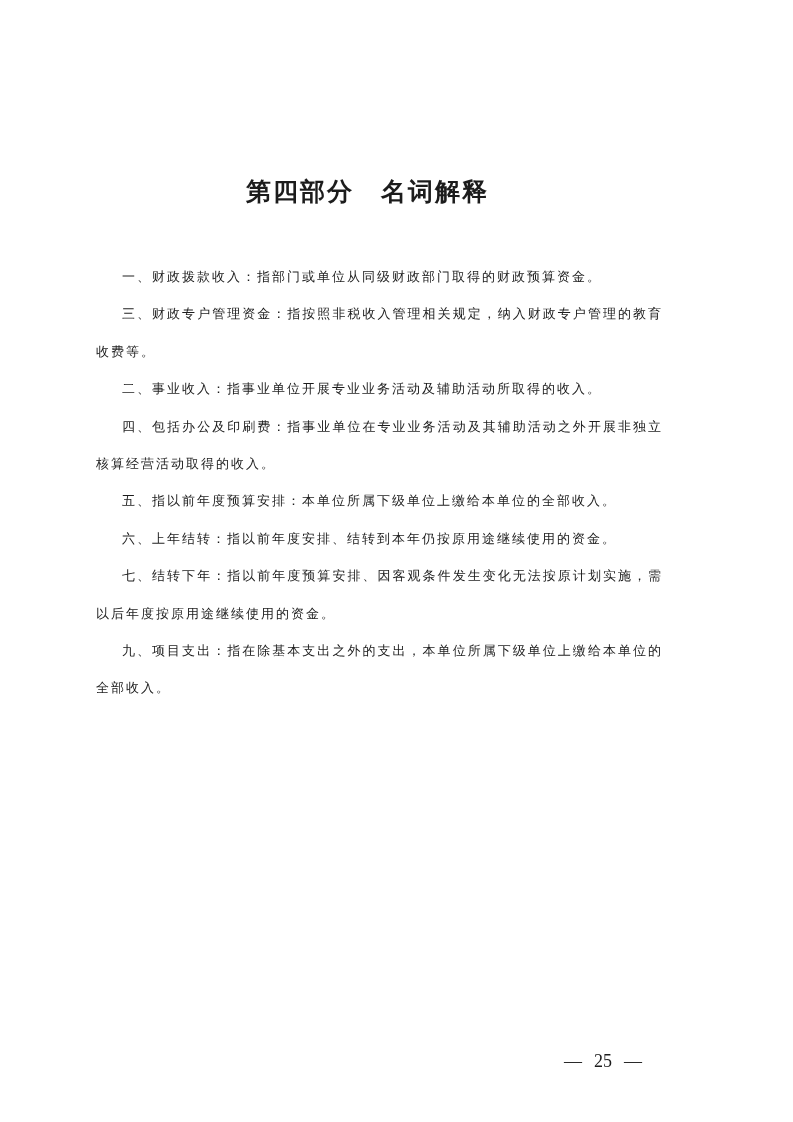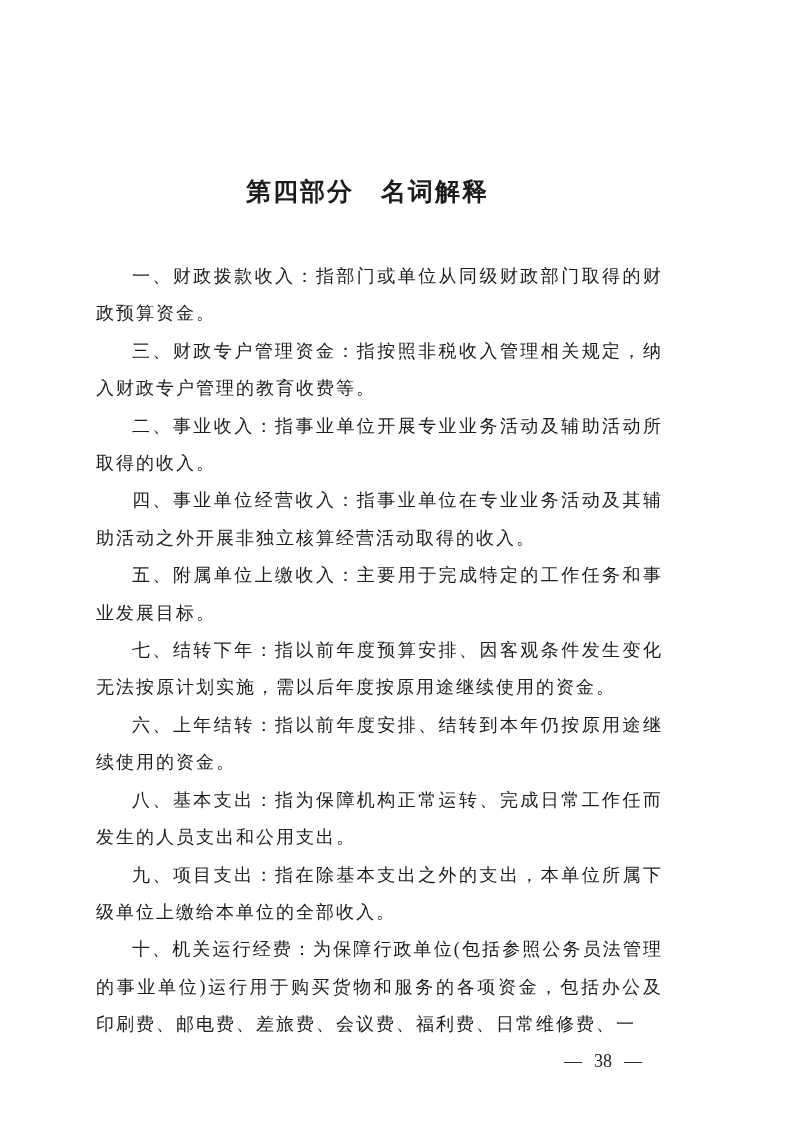--- a/index.html
+++ b/index.html
@@ -21,21 +21,21 @@
     margin: 0;
     padding-top: 176px;
     text-align: center;
     font-size: 25px;
     line-height: 32px;
     font-weight: bold;
     letter-spacing: 2px;
   }
   .content {
     margin: 50px 72px 0 96px;
-    font-size: 18px;
+    font-size: 13px;
     line-height: 37.4px;
     letter-spacing: 2px;
     text-align: justify;
     text-justify: inter-character;
   }
   .para {
     margin: 0;
     text-indent: 2em;
   }
   .footer {
@@ -54,28 +54,26 @@
 <body>
 
 <div class="page">
 
   <h1 class="title">第四部分　名词解释</h1>
 
   <div class="content">
     <p class="para">一、财政拨款收入：指部门或单位从同级财政部门取得的财政预算资金。</p>
     <p class="para">三、财政专户管理资金：指按照非税收入管理相关规定，纳入财政专户管理的教育收费等。</p>
     <p class="para">二、事业收入：指事业单位开展专业业务活动及辅助活动所取得的收入。</p>
-    <p class="para">四、事业单位经营收入：指事业单位在专业业务活动及其辅助活动之外开展非独立核算经营活动取得的收入。</p>
-    <p class="para">五、附属单位上缴收入：主要用于完成特定的工作任务和事业发展目标。</p>
+    <p class="para">四、包括办公及印刷费：指事业单位在专业业务活动及其辅助活动之外开展非独立核算经营活动取得的收入。</p>
+    <p class="para">五、指以前年度预算安排：本单位所属下级单位上缴给本单位的全部收入。</p>
+    <p class="para">六、上年结转：指以前年度安排、结转到本年仍按原用途继续使用的资金。</p>
     <p class="para">七、结转下年：指以前年度预算安排、因客观条件发生变化无法按原计划实施，需以后年度按原用途继续使用的资金。</p>
-    <p class="para">六、上年结转：指以前年度安排、结转到本年仍按原用途继续使用的资金。</p>
-    <p class="para">八、基本支出：指为保障机构正常运转、完成日常工作任而发生的人员支出和公用支出。</p>
     <p class="para">九、项目支出：指在除基本支出之外的支出，本单位所属下级单位上缴给本单位的全部收入。</p>
-    <p class="para">十、机关运行经费：为保障行政单位(包括参照公务员法管理的事业单位)运行用于购买货物和服务的各项资金，包括办公及印刷费、邮电费、差旅费、会议费、福利费、日常维修费、一</p>
   </div>
 
   <div class="footer">
     <span>—</span>
-    <span>38</span>
+    <span>25</span>
     <span>—</span>
   </div>
 
 </div>
 
 </body></html>

